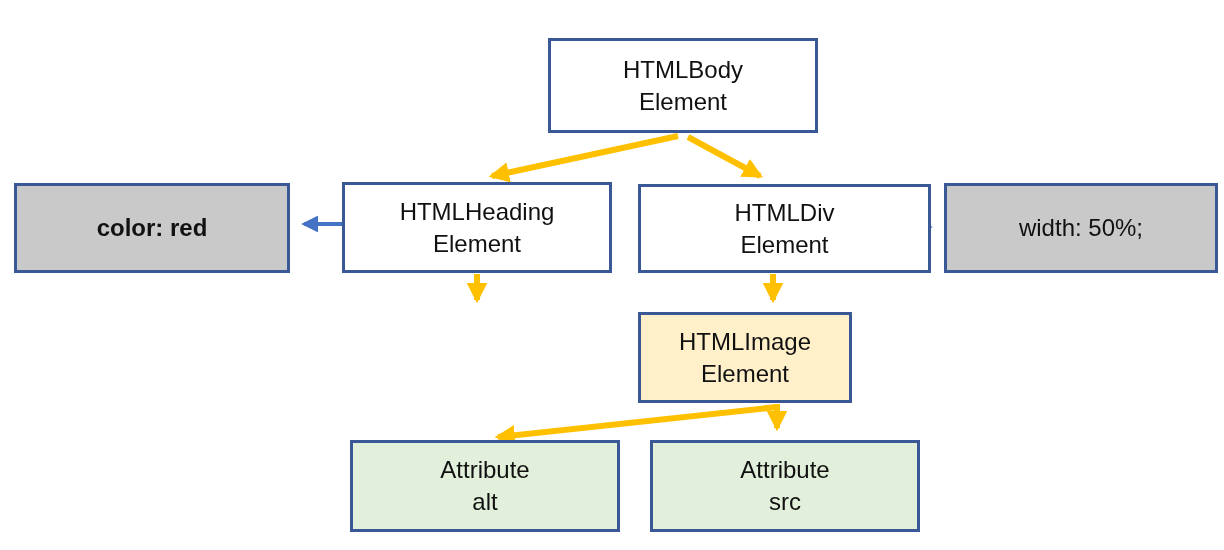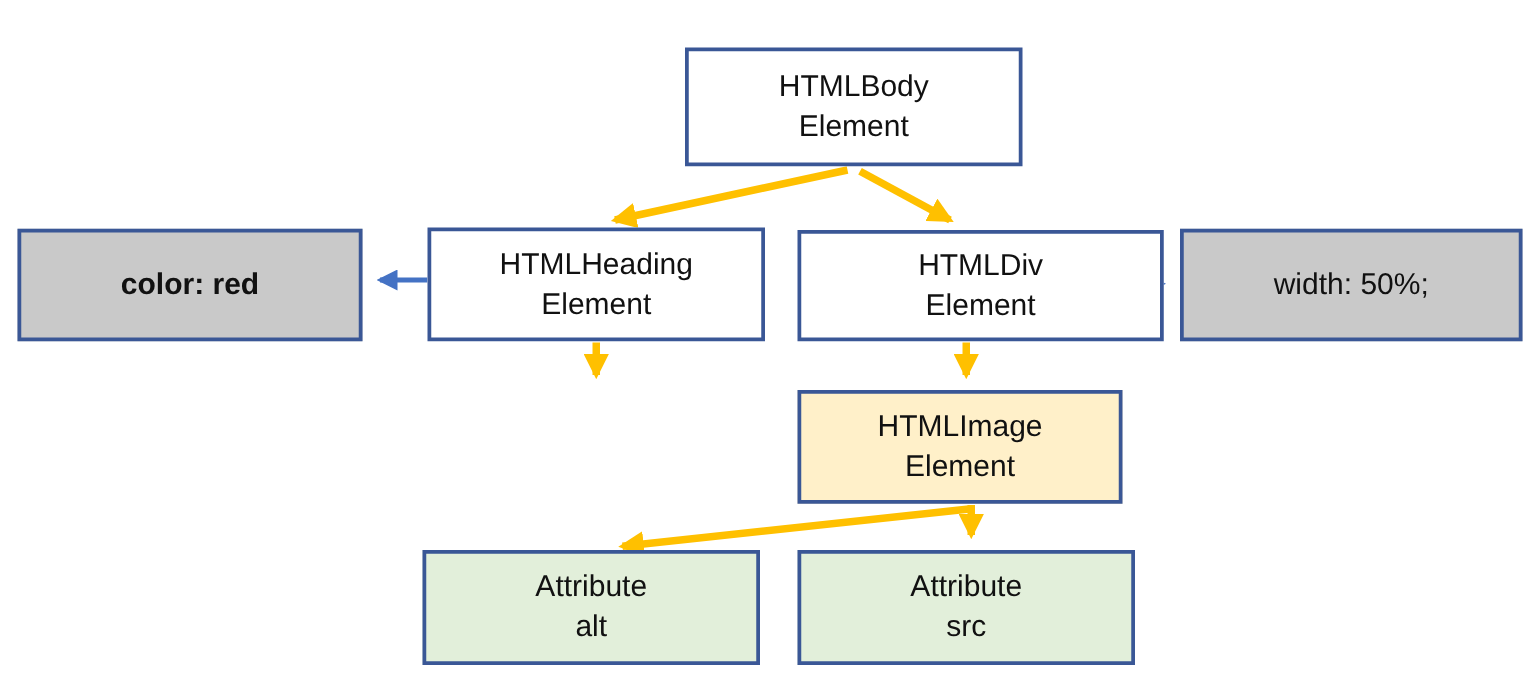--- a/index.html
+++ b/index.html
@@ -34,21 +34,21 @@
     font-size:24px;
     line-height:1.32;
     border:3px solid var(--border-blue);
     background:var(--fill-white);
     z-index:2;
   }
   .node span{display:block;white-space:nowrap;}
   .fill-gray{background:var(--fill-gray);}
   .fill-lavender{background:var(--fill-lavender);border:3px solid var(--border-peach);}
   .fill-cream{background:var(--fill-cream);}
-  .fill-green{background:var(--fill-green);}
+  .fill-green{background:var(--fill-green);margin-left:12px;}
   .edges{
     position:absolute;left:0;top:0;width:1224px;height:550px;
     z-index:1;pointer-events:none;
   }
   .edge-yellow{stroke:var(--arrow-yellow);stroke-width:6;fill:none;}
   .edge-blue{stroke:var(--arrow-blue);stroke-width:4;fill:none;}
   .head-yellow{fill:var(--arrow-yellow);}
   .head-blue{fill:var(--arrow-blue);}
 </style>
 </head>
@@ -100,21 +100,21 @@
   <div class="node" style="left:638px;top:184px;width:293px;height:89px;">
     <span>HTMLDiv</span>
     <span>Element</span>
   </div>
 
   <div class="node fill-gray" style="left:944px;top:183px;width:274px;height:90px;">
     <span>width: 50%;</span>
   </div>
 
 
-  <div class="node fill-cream" style="left:638px;top:312px;width:260px;height:91px;">
+  <div class="node fill-cream" style="left:638px;top:312px;width:214px;height:91px;">
     <span>HTMLImage</span>
     <span>Element</span>
   </div>
 
   <div class="node fill-green" style="left:338px;top:440px;width:270px;height:92px;">
     <span>Attribute</span>
     <span>alt</span>
   </div>
 
   <div class="node fill-green" style="left:638px;top:440px;width:270px;height:92px;">

